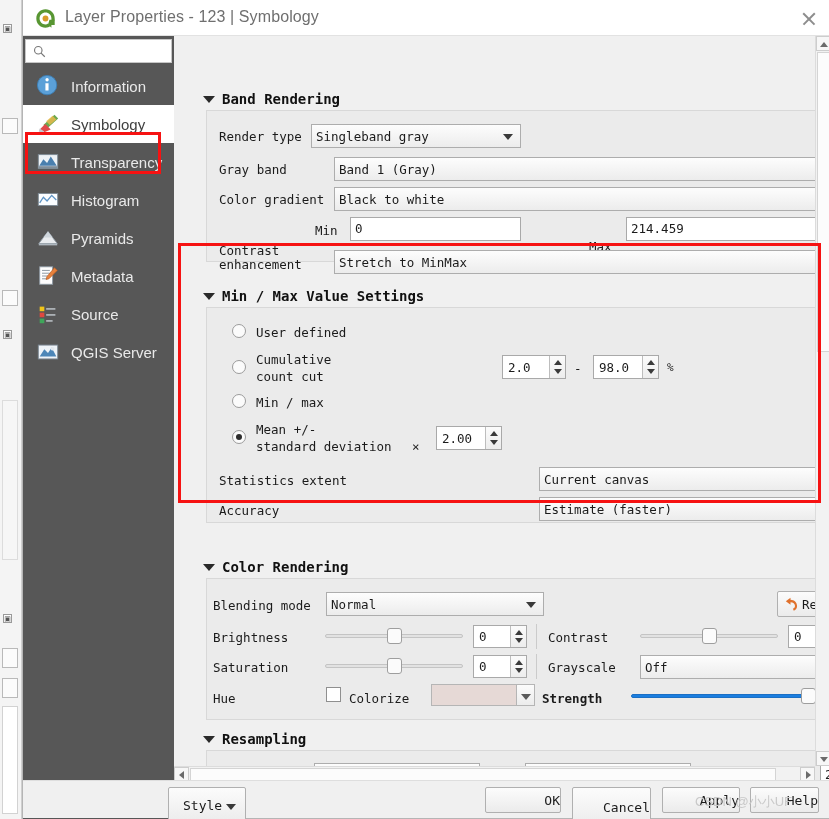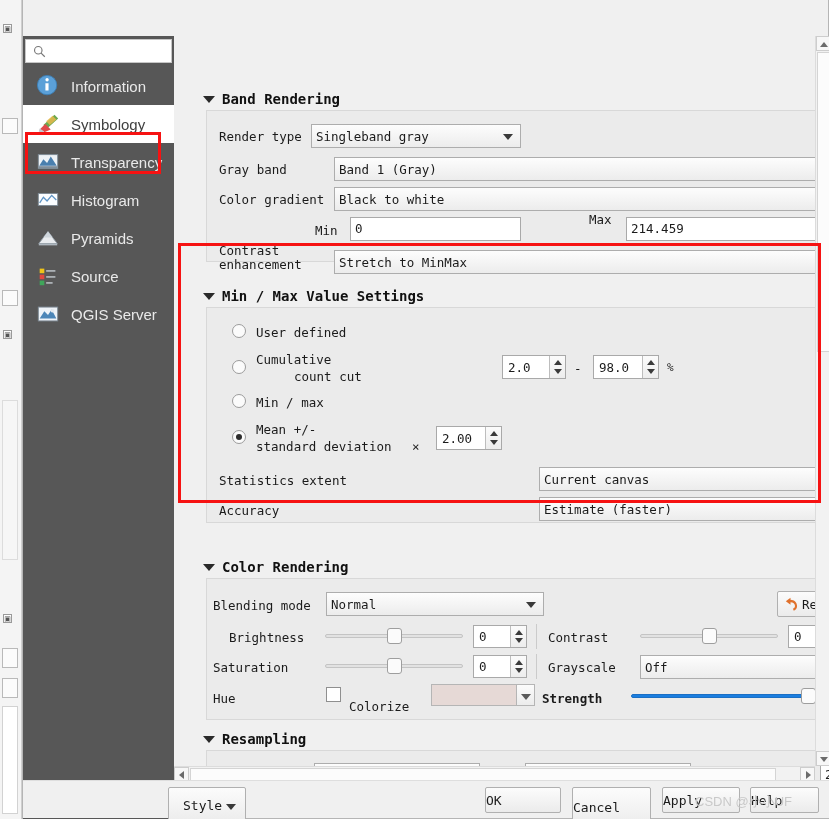--- a/index.html
+++ b/index.html
@@ -80,21 +80,21 @@
 
   .radio { position: absolute; width: 14px; height: 14px; border-radius: 50%; border: 1px solid #9b9b9b; background: #fbfbfb; }
   .radio.on:after { content: ""; position: absolute; left: 3px; top: 3px; width: 6px; height: 6px; border-radius: 50%; background: #2d2d2d; }
   .ckbox { position: absolute; width: 15px; height: 15px; border: 1px solid #8f8f8f; background: #fff; }
 
   .slider { position: absolute; height: 18px; }
   .slider .track { position: absolute; left: 0; right: 0; top: 7px; height: 4px; background: #e2e2e2; border: 1px solid #c4c4c4; border-radius: 2px; }
   .slider .handle { position: absolute; top: 1px; width: 15px; height: 16px; background: #fbfbfb; border: 1px solid #9e9e9e; border-radius: 3px; }
   .slider.blue .track { background: #1a7ee0; border-color: #1a6fc4; }
 
-  .btn { position: absolute; background: linear-gradient(#fcfcfc,#ebebeb); border: 1px solid #b0b0b0; border-radius: 2px; font-family: "DejaVu Sans Mono", monospace; font-size: 13px; color: #1b1b1b; display: flex; align-items: center; justify-content: flex-start; cursor: pointer; }
+  .btn { position: absolute; background: linear-gradient(#fcfcfc,#ebebeb); border: 1px solid #b0b0b0; border-radius: 2px; font-family: "DejaVu Sans Mono", monospace; font-size: 13px; color: #1b1b1b; display: flex; align-items: center; justify-content: flex-end; cursor: pointer; }
 
   .sep { position: absolute; width: 1px; background: #cbcbcb; }
 
   
   .redbox { position: absolute; border: 3px solid #f61212; pointer-events: none; }
 
   
   .btnbar { position: absolute; left: 0; bottom: 0; width: 807px; height: 38px; background: #f0f0f0; border-top: 1px solid #dedede; }
 
   .watermark { position: absolute; font-family: "Liberation Sans", sans-serif; font-size: 13px; color: #c9c9c9; white-space: nowrap; pointer-events: none; }
@@ -111,20 +111,29 @@
     <div class="bg-tick" style="top:330px">▣</div>
     <div class="bg-box" style="top:400px;height:160px;background:#f6f6f6;border-color:#dcdcdc"></div>
     <div class="bg-tick" style="top:614px">▣</div>
     <div class="bg-box" style="top:648px;height:20px"></div>
     <div class="bg-box" style="top:678px;height:20px"></div>
     <div class="bg-box" style="top:706px;height:108px;background:#ffffff;border-color:#d2d2d2"></div>
   </div>
 
   <div class="dialog">
 
+    <div class="titlebar">
+      <svg class="qgis-logo" viewBox="0 0 32 32">
+        <path d="M16 2 C8 2 2 8 2 16 C2 24 8 30 16 30 C19 30 21.5 29 23.5 27.5 L20 23.5 C18.9 24.4 17.5 25 16 25 C11 25 7 21 7 16 C7 11 11 7 16 7 C21 7 25 11 25 16 L25 19 L30 19 L30 16 C30 8 24 2 16 2 Z" fill="#589632"></path>
+        <path d="M22 18 L30 18 L30 26 L25 26 L25 30 L20 25 Z" fill="#589632"></path>
+        <circle cx="16" cy="16" r="4.5" fill="#d89b2a"></circle>
+      </svg>
+      <div class="title-text">Layer Properties - 123 | Symbology</div>
+      <div class="close-btn"></div>
+    </div>
 
     <div class="sidebar">
       <div class="search-wrap">
         <svg class="search-ico" viewBox="0 0 16 16">
           <circle cx="6.5" cy="6.5" r="4.6" fill="none" stroke="#777" stroke-width="1.4"></circle>
           <line x1="10" y1="10" x2="14.5" y2="14.5" stroke="#777" stroke-width="1.5"></line>
         </svg>
         <input class="search-input" value="" placeholder="" style="">
       </div>
 
@@ -180,20 +189,33 @@
           <span class="nav-ico">
             <svg viewBox="0 0 26 26" width="26" height="24">
               <path d="M3 19 L13 6 L23 19 Z" fill="#e9ecef" stroke="#8c97a1" stroke-width="1"></path>
               <path d="M8 12.5 L13 6 L18 12.5 Z" fill="#cfd6dc"></path>
               <rect x="3" y="19" width="20" height="2" fill="#aeb7bf"></rect>
             </svg>
           </span>
           <span class="nav-label">Pyramids</span>
         </div>
 
+        <div class="nav-item">
+          <span class="nav-ico">
+            <svg viewBox="0 0 26 26" width="26" height="24">
+              <rect x="4" y="3" width="14" height="19" fill="#fdfdfd" stroke="#8c97a1" stroke-width="1"></rect>
+              <line x1="6.5" y1="7" x2="15" y2="7" stroke="#9aa4ad" stroke-width="1.2"></line>
+              <line x1="6.5" y1="10" x2="15" y2="10" stroke="#9aa4ad" stroke-width="1.2"></line>
+              <line x1="6.5" y1="13" x2="13" y2="13" stroke="#9aa4ad" stroke-width="1.2"></line>
+              <line x1="6.5" y1="16" x2="12" y2="16" stroke="#9aa4ad" stroke-width="1.2"></line>
+              <path d="M20 4 L23 7 L14 16 L11 16.8 L11.8 13.8 Z" fill="#e8813c" stroke="#b95f23" stroke-width=".8"></path>
+            </svg>
+          </span>
+          <span class="nav-label">Metadata</span>
+        </div>
 
         <div class="nav-item">
           <span class="nav-ico">
             <svg viewBox="0 0 26 26" width="26" height="24">
               <rect x="4" y="5" width="5" height="5" fill="#f0c419"></rect>
               <rect x="4" y="11.5" width="5" height="5" fill="#e0493f"></rect>
               <rect x="4" y="18" width="5" height="5" fill="#3fa65a"></rect>
               <line x1="11" y1="7.5" x2="21" y2="7.5" stroke="#bfc5cb" stroke-width="1.6"></line>
               <line x1="11" y1="14" x2="21" y2="14" stroke="#bfc5cb" stroke-width="1.6"></line>
               <line x1="11" y1="20.5" x2="18" y2="20.5" stroke="#bfc5cb" stroke-width="1.6"></line>
@@ -236,42 +258,42 @@
 
       <div class="lbl" style="left:45px; top:156px;">Color gradient</div>
       <div class="combo" style="left:160px; top:151px; width:500px; height:24px;">
         <span>Black to white</span>
       </div>
 
       <div class="lbl" style="left:141px; top:187px;">Min</div>
       <div class="field" style="left:176px; top:181px; width:171px; height:24px;">
         <span>0</span>
       </div>
-      <div class="lbl" style="left:415px; top:176px;">Max</div>
+      <div class="lbl" style="left:415px; top:203px;">Max</div>
       <div class="field" style="left:452px; top:181px; width:208px; height:24px;">
         <span>214.459</span>
       </div>
 
       <div class="lbl" style="left:45px; top:207px;">Contrast</div>
       <div class="lbl" style="left:45px; top:221px;">enhancement</div>
       <div class="combo" style="left:160px; top:214px; width:500px; height:24px;">
         <span>Stretch to MinMax</span>
       </div>
 
       <div class="grp-title" style="left:29px; top:252px;">
         <span class="grp-arrow"></span><span>Min / Max Value Settings</span>
       </div>
       <div class="panel" style="left:32px; top:271px; width:616px; height:216px;"></div>
 
       <div class="radio" style="left:58px; top:288px;"></div>
       <div class="lbl" style="left:82px; top:289px;">User defined</div>
 
       <div class="radio" style="left:58px; top:324px;"></div>
       <div class="lbl" style="left:82px; top:316px;">Cumulative</div>
-      <div class="lbl" style="left:82px; top:333px;margin-left:38px;">count cut</div>
+      <div class="lbl" style="left:82px; top:333px;">count cut</div>
       <div class="spin" style="left:328px; top:319px; width:64px; height:24px;">
         <span>2.0</span>
         <span class="btns">
             <i class="su"></i>
             <i class="sd"></i>
           </span>
       </div>
       <div class="lbl" style="left:400px; top:325px;">-</div>
       <div class="spin" style="left:419px; top:319px; width:66px; height:24px;">
         <span>98.0</span>
@@ -319,21 +341,21 @@
         <span>Normal</span>
         <span class="cb-arrow"></span>
       </div>
       <div class="btn" style="left:603px; top:555px; width:62px; height:26px; justify-content:flex-start; padding-left:4px;">
         <svg width="17" height="15" viewBox="0 0 18 16" style="flex:none;margin-right:3px">
           <path d="M9 3 C13 3 16 6 16 9.5 C16 12 14.5 13.8 12.5 14.6 L11.6 12.4 C12.9 11.9 13.8 10.8 13.8 9.5 C13.8 7.4 11.7 5.6 9 5.6 L9 8.2 L4 4.4 L9 0.8 Z" fill="#e0712c"></path>
         </svg>
         <span style="font-size:12.5px">Rese</span>
       </div>
 
-      <div class="lbl" style="left:39px; top:594px;margin-left:16px;">Brightness</div>
+      <div class="lbl" style="left:39px; top:594px;">Brightness</div>
       <div class="slider" style="left:151px; top:591px; width:138px;">
         <div class="track"></div>
         <div class="handle" style="left:62px;"></div>
       </div>
       <div class="spin" style="left:299px; top:589px; width:54px; height:23px;">
         <span>0</span>
         <span class="btns">
             <i class="su"></i>
             <i class="sd"></i>
           </span>
@@ -361,21 +383,21 @@
           </span>
       </div>
       <div class="sep" style="left:362px; top:618px; height:25px;"></div>
       <div class="lbl" style="left:374px; top:624px;">Grayscale</div>
       <div class="combo" style="left:466px; top:619px; width:202px; height:24px;">
         <span>Off</span>
       </div>
 
       <div class="lbl" style="left:39px; top:655px;">Hue</div>
       <div class="ckbox" style="left:152px; top:651px;"></div>
-      <div class="lbl" style="left:175px; top:655px;margin-top:8px;">Colorize</div>
+      <div class="lbl" style="left:175px; top:655px;">Colorize</div>
       <div style="position:absolute; left:257px; top:648px; width:86px; height:22px; background:#e6d9d6; border:1px solid #b5b5b5;"></div>
       <div style="position:absolute; left:343px; top:648px; width:18px; height:22px; background:linear-gradient(#fbfbfb,#ececec); border:1px solid #b5b5b5; border-left:none;">
         <span style="position:absolute; left:4px; top:9px; width:0; height:0; border-left:5px solid transparent; border-right:5px solid transparent; border-top:6px solid #5a5a5a;"></span>
       </div>
       <div class="lbl" style="left:368px; top:655px;font-weight:bold;">Strength</div>
       <div class="slider blue" style="left:457px; top:651px; width:188px;">
         <div class="track"></div>
         <div class="handle" style="left:170px;"></div>
       </div>
       <div class="field" style="left:648px; top:650px; width:50px; height:22px; color:#9d9d9d; background:#f2f2f2; border-color:#c4c4c4;">

